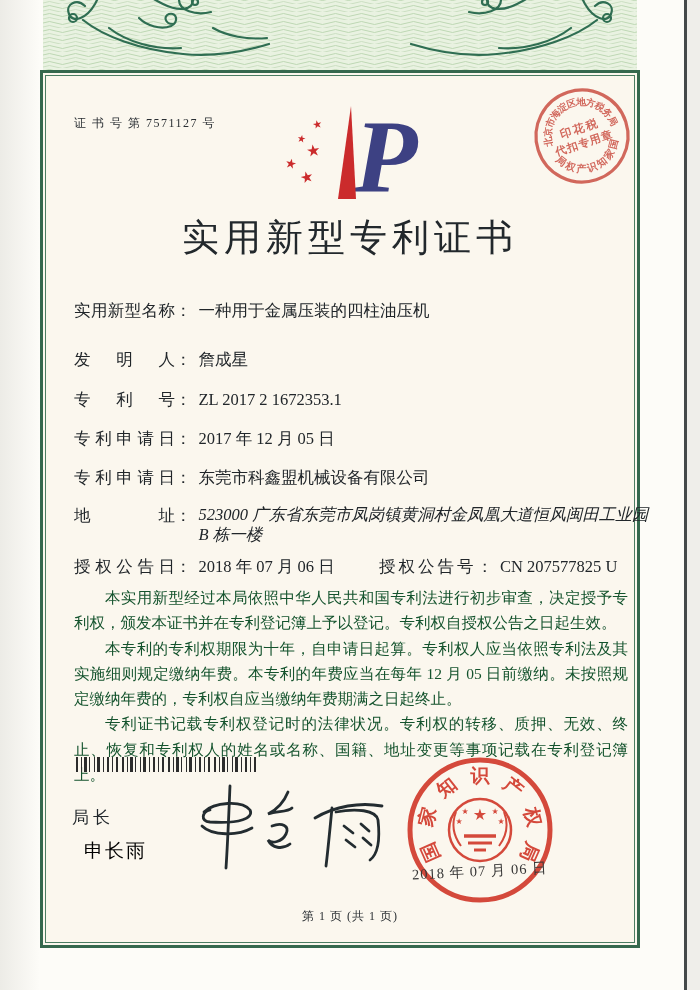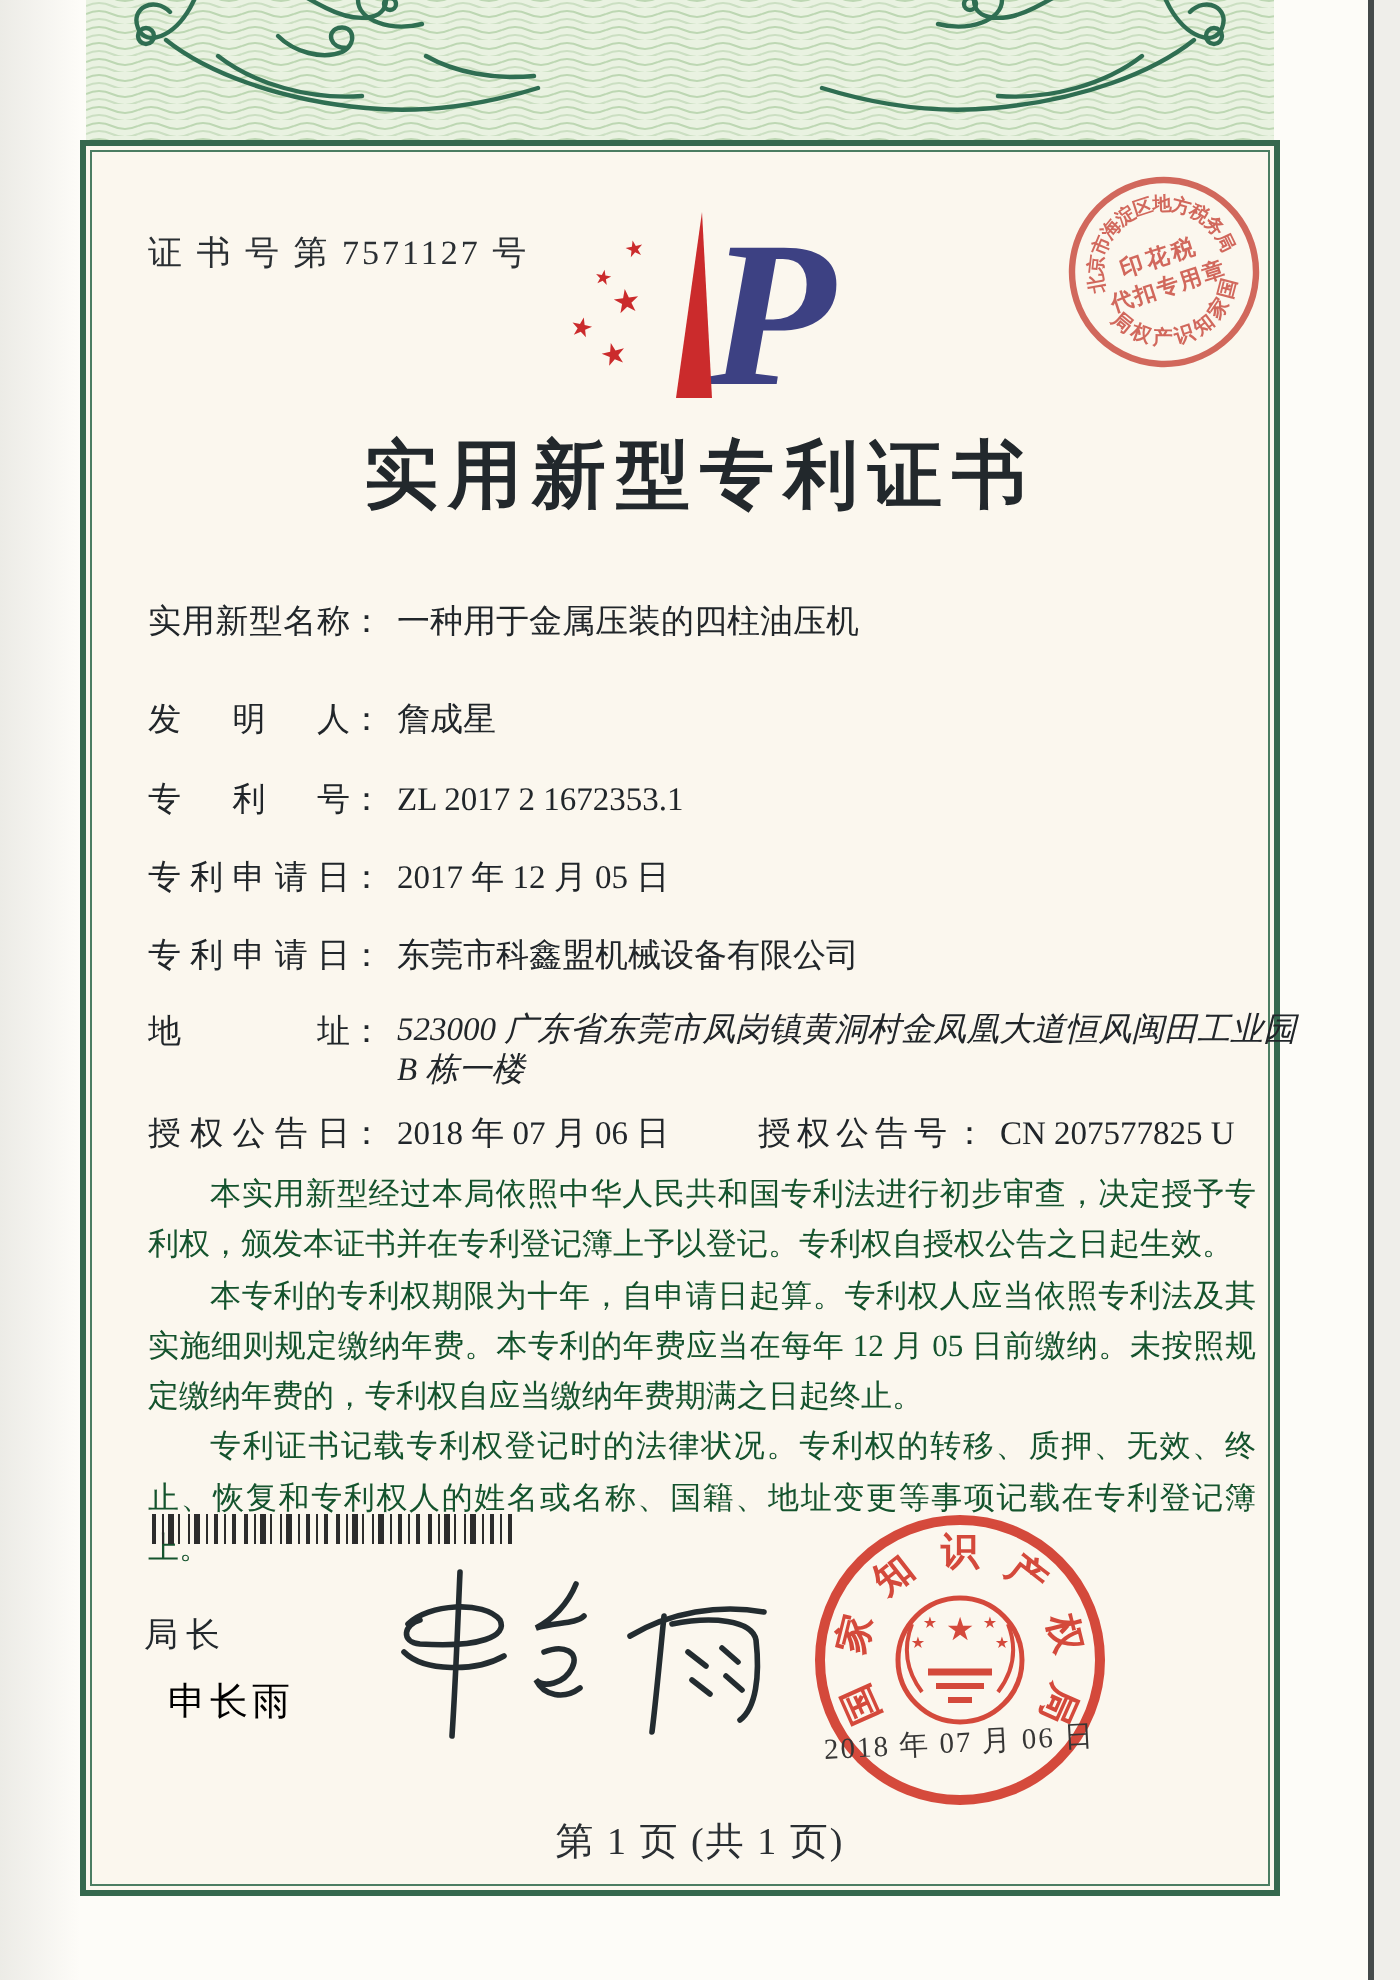--- a/index.html
+++ b/index.html
@@ -8,22 +8,22 @@
   #paper-edge{position:absolute;left:684px;top:0;width:3px;height:990px;background:#44494a;}
   #paper-right{position:absolute;left:687px;top:0;width:13px;height:990px;background:#efeeea;}
   #paper-shade{position:absolute;left:0;top:0;width:40px;height:990px;
     background:linear-gradient(90deg,rgba(160,160,150,.18),rgba(160,160,150,0));}
   
   #frame{position:absolute;left:40px;top:70px;width:600px;height:878px;box-sizing:border-box;
     border:3px solid #35684e;background:#fbf7ee;}
   #frame-inner{position:absolute;inset:2px;border:1px solid #4b7d62;pointer-events:none;}
   
   .abs{position:absolute;}
-  #cert-number{left:74px;top:115px;font-size:17px;letter-spacing:1.5px;color:#2a2f33;}
-  #title{left:0;top:213px;width:100%;text-align:center;font-size:37px;font-weight:bold;
+  #cert-number{left:74px;top:115px;font-size:12px;letter-spacing:1.5px;color:#2a2f33;}
+  #title{left:0;top:213px;width:100%;text-align:center;font-size:37px;font-weight:normal;
     letter-spacing:5px;color:#22282c;}
   .row{left:74px;font-size:16.5px;color:#21262a;white-space:nowrap;}
   .row .lab{display:inline-block;width:101px;text-align:justify;text-align-last:justify;}
   .row .val{margin-left:7px;}
   .row .val.wrap{display:inline-block;vertical-align:top;white-space:normal;width:462px;line-height:20px;font-style:italic;}
   #paragraphs{left:74px;top:585px;width:554px;font-size:15.5px;line-height:25.3px;
     color:#14532d;text-align:justify;}
   #paragraphs p{margin:0;text-indent:2em;}
   #barcode{left:76px;top:757px;width:183px;height:15px;
     background:repeating-linear-gradient(90deg,#2c2c2c 0 2px,transparent 2px 5px,#2c2c2c 5px 6px,
@@ -31,21 +31,21 @@
     #2c2c2c 18px 19px,transparent 19px 21px,#2c2c2c 21px 24px,transparent 24px 27px,#2c2c2c 27px 28px,
     transparent 28px 31px,#2c2c2c 31px 33px,transparent 33px 36px,#2c2c2c 36px 37px,transparent 37px 40px,
     #2c2c2c 40px 42px,transparent 42px 46px);}
   #band{left:43px;top:775px;width:594px;height:170px;}
   #sig-title{left:72px;top:806px;font-size:17px;color:#23292d;letter-spacing:4px;}
   #sig-name{left:84px;top:838px;font-size:19px;color:#000000;letter-spacing:2px;}
   #signature{left:180px;top:778px;}
   #seal{left:398px;top:752px;}
   #stamp{left:520px;top:76px;}
   #logo{left:268px;top:98px;}
-  #footer{left:0;top:908px;width:100%;text-align:center;font-size:19px;color:#2a2f33;letter-spacing:1px;}
+  #footer{left:0;top:908px;width:100%;text-align:center;font-size:12px;color:#2a2f33;letter-spacing:1px;}
 </style>
 </head>
 <body>
 
 <div id="paper">
 
   <div id="paper-shade" class="abs"></div>
 
   <div id="frame">
     <div id="frame-inner"></div>

